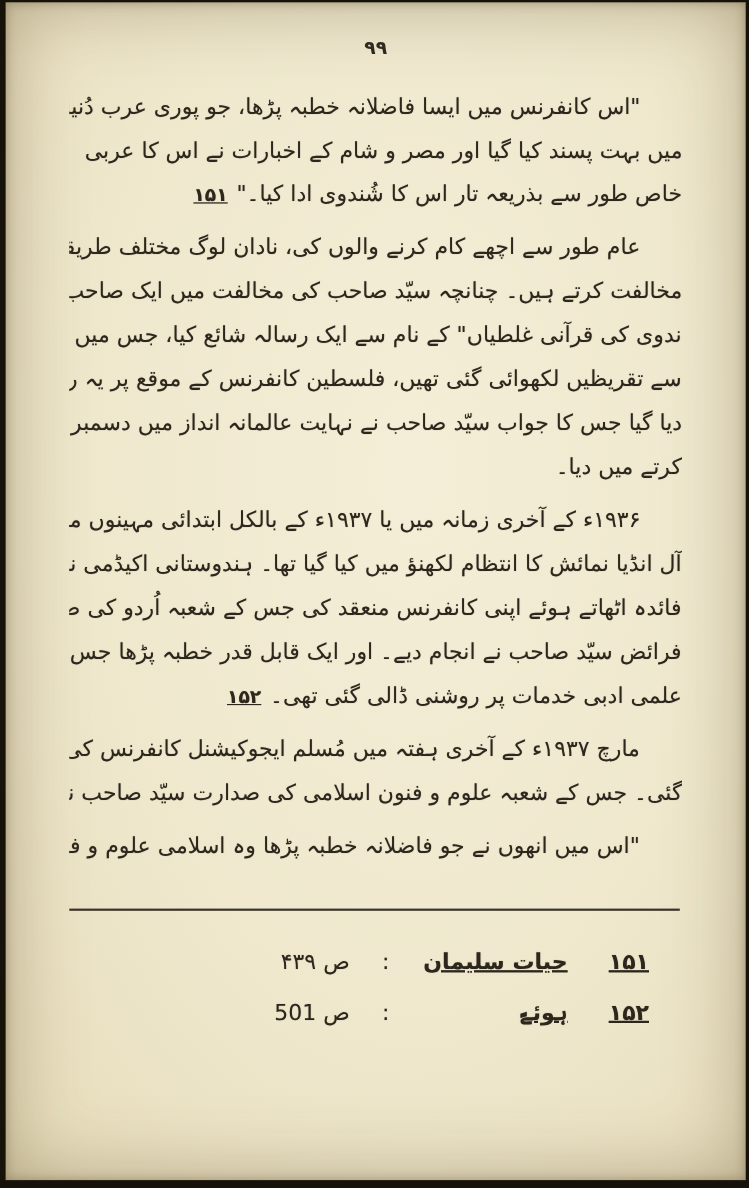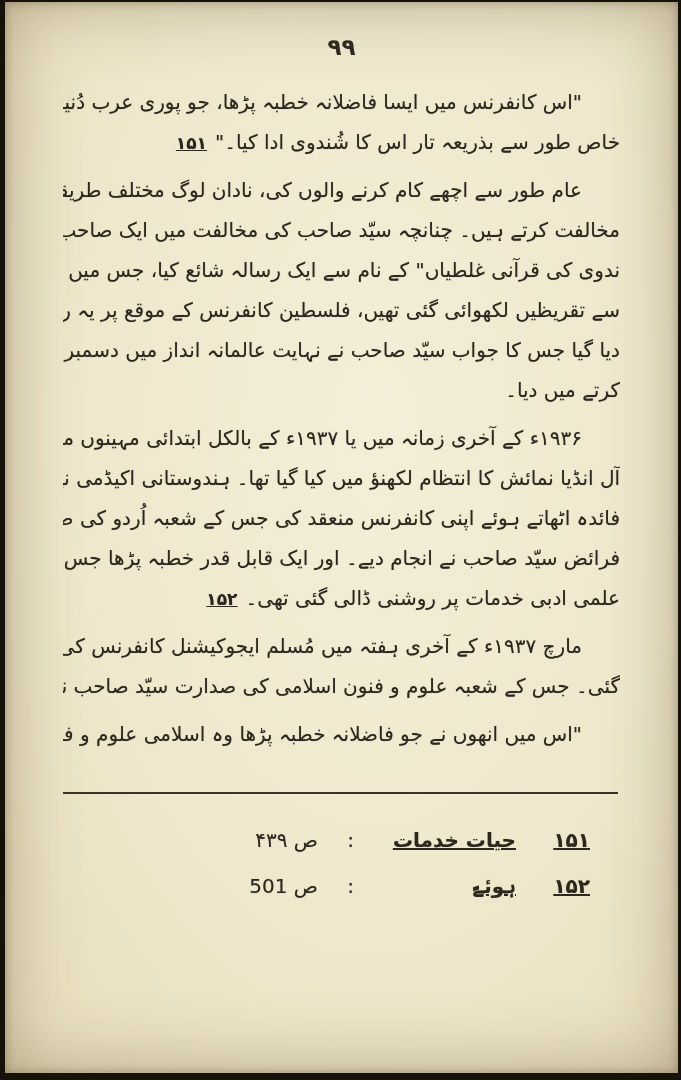--- a/index.html
+++ b/index.html
@@ -21,21 +21,21 @@
   }
   .page::after {
     content:'';
     position:absolute; inset:0;
     box-shadow:inset 0 0 70px rgba(92,72,38,.38), inset 0 0 10px rgba(60,45,20,.35);
     pointer-events:none;
   }
   .pageno {
     text-align:center;
     padding-top:32px;
-    font-size:23px;
+    font-size:17px;
     font-weight:bold;
     color:#2e2a20;
     letter-spacing:2px;
   }
   .text {
     direction:rtl;
     padding:22px 58px 0 58px;
     font-size:20px;
     color:#2c261c;
     text-shadow:0 0 1px rgba(44,38,28,.35);
@@ -92,20 +92,21 @@
 <body>
 
 <div class="page">
 
   <div class="pageno">۹۹</div>
 
   <div class="text">
 
       <div class="line quote indent"><span class="line-text">"اس کانفرنس میں ایسا فاضلانہ خطبہ پڑھا، جو پوری عرب دُنیا</span></div>
 
+      <div class="line quote"><span class="line-text">میں بہت پسند کیا گیا اور مصر و شام کے اخبارات نے اس کا عربی</span></div>
 
 
       <div class="line quote"><span class="line-text">خاص طور سے بذریعہ تار اس کا شُندوی ادا کیا۔"</span><span class="ref">۱۵۱</span></div>
 
       <div class="line indent parabreak"><span class="line-text">عام طور سے اچھے کام کرنے والوں کی، نادان لوگ مختلف طریقوں سے</span></div>
 
       <div class="line"><span class="line-text">مخالفت کرتے ہیں۔ چنانچہ سیّد صاحب کی مخالفت میں ایک صاحب نے "سید سلیمان</span></div>
 
       <div class="line"><span class="line-text">ندوی کی قرآنی غلطیاں" کے نام سے ایک رسالہ شائع کیا، جس میں بعض اہم حضرات</span></div>
 
@@ -131,21 +132,21 @@
 
       <div class="line indent parabreak"><span class="line-text">"اس میں انھوں نے جو فاضلانہ خطبہ پڑھا وہ اسلامی علوم و فنون</span></div>
     </div>
 
   <div class="rule"></div>
 
   <div class="footnotes">
 
       <div class="fn-row">
         <span class="fn-marker">۱۵۱</span>
-        <span class="fn-title">حیات خدمات</span>
+        <span class="fn-title">حیات سلیمان</span>
         <span class="fn-colon">:</span>
         <span class="fn-page">ص ۴۳۹</span>
       </div>
 
       <div class="fn-row">
         <span class="fn-marker">۱۵۲</span>
         <span class="fn-title">ہوئےً</span>
         <span class="fn-colon">:</span>
         <span class="fn-page">ص 501</span>
       </div>

